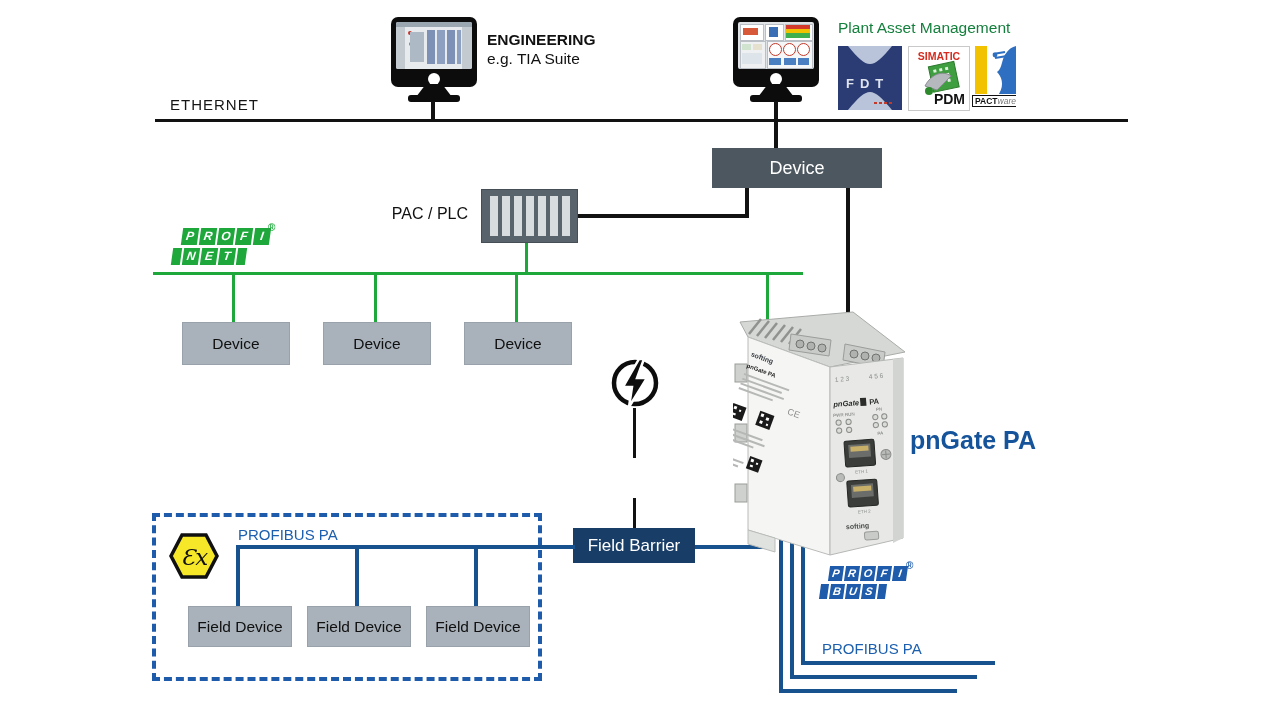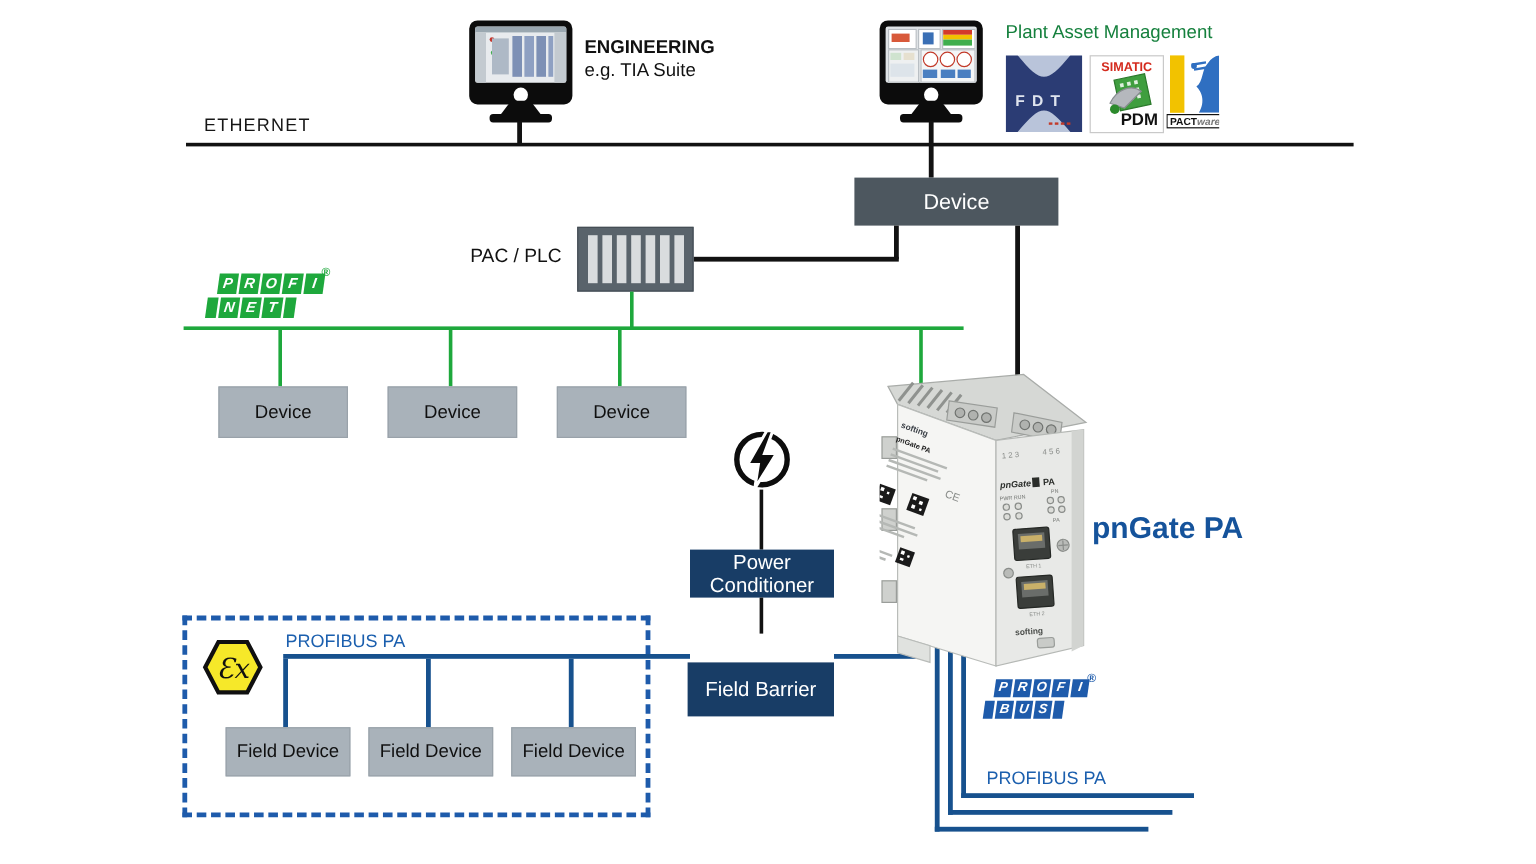--- a/index.html
+++ b/index.html
@@ -157,21 +157,21 @@
   </div>
 
   <div class="logo-sq" style="left:972px;top:46px;width:44px;height:63px;background:#fff;">
     <div class="pact-bar"></div>
     <svg class="abs" style="left:17px;top:0;" width="27" height="48" viewBox="0 0 27 48">
       <rect width="27" height="48" fill="#fff"></rect>
       <path d="M27,0 L27,48 L10,48 C16,38 12,30 8,26 C14,22 12,12 18,6 C20,3 23,1 27,0 Z" fill="#2f6fc1"></path>
       <path d="M4,8 L16,6 M6,12 L18,10" stroke="#2f6fc1" stroke-width="2"></path>
       <circle cx="6" cy="9" r="2.4" fill="#2f6fc1"></circle>
     </svg>
-    <div class="pact-label"><b>PACT</b><i style="color:#777;font-weight:bold;">ware</i></div>
+    <div class="pact-label"><b>PACT</b><i style="color:#777;">ware</i></div>
   </div>
 
 
   <div class="routerbox" style="left:712px;top:148px;width:170px;height:40px;">
     <span>Device</span>
   </div>
 
   <div class="vline" style="left:745px;top:188px;width:4px;height:28px;"></div>
   <div class="hline" style="left:578px;top:214px;width:171px;height:4px;"></div>
   <div class="vline" style="left:846px;top:188px;width:4px;height:160px;"></div>
@@ -223,26 +223,22 @@
   </div>
 
   <div class="abs" style="left:608px;top:356px;">
     <svg width="54" height="54" viewBox="0 0 54 54">
       <circle cx="27" cy="27" r="21" fill="none" stroke="#0d0d0d" stroke-width="4.5"></circle>
       <path d="M31,3 L15,31 L24,31 L21,51 L39,22 L29,22 L36,3 Z" fill="#0d0d0d" stroke="#ffffff" stroke-width="2.5"></path>
     </svg>
   </div>
   <div class="vline" style="left:633px;top:408px;width:3px;height:50px;"></div>
 
-  <div class="navybox" style="left:575px;top:458px;width:120px;height:40px;">
-    <span>Power</span>
-    <span>Conditioner</span>
-  </div>
   <div class="vline" style="left:633px;top:498px;width:3px;height:30px;"></div>
-  <div class="navybox" style="left:573px;top:528px;width:122px;height:45px;margin-top:24px;">
+  <div class="navybox" style="left:573px;top:528px;width:122px;height:35px;">
     <span>Field Barrier</span>
   </div>
 
   <div class="dashzone"></div>
   <div class="abs" style="left:168px;top:532px;">
     <svg width="52" height="48" viewBox="0 0 52 48">
       <polygon points="14,3 38,3 49,24 38,45 14,45 3,24" fill="#f6e829" stroke="#101010" stroke-width="3.5"></polygon>
       <text x="13" y="33" font-size="23" font-style="italic" font-family="DejaVu Serif, serif" fill="#101010">Ɛx</text>
     </svg>
   </div>

